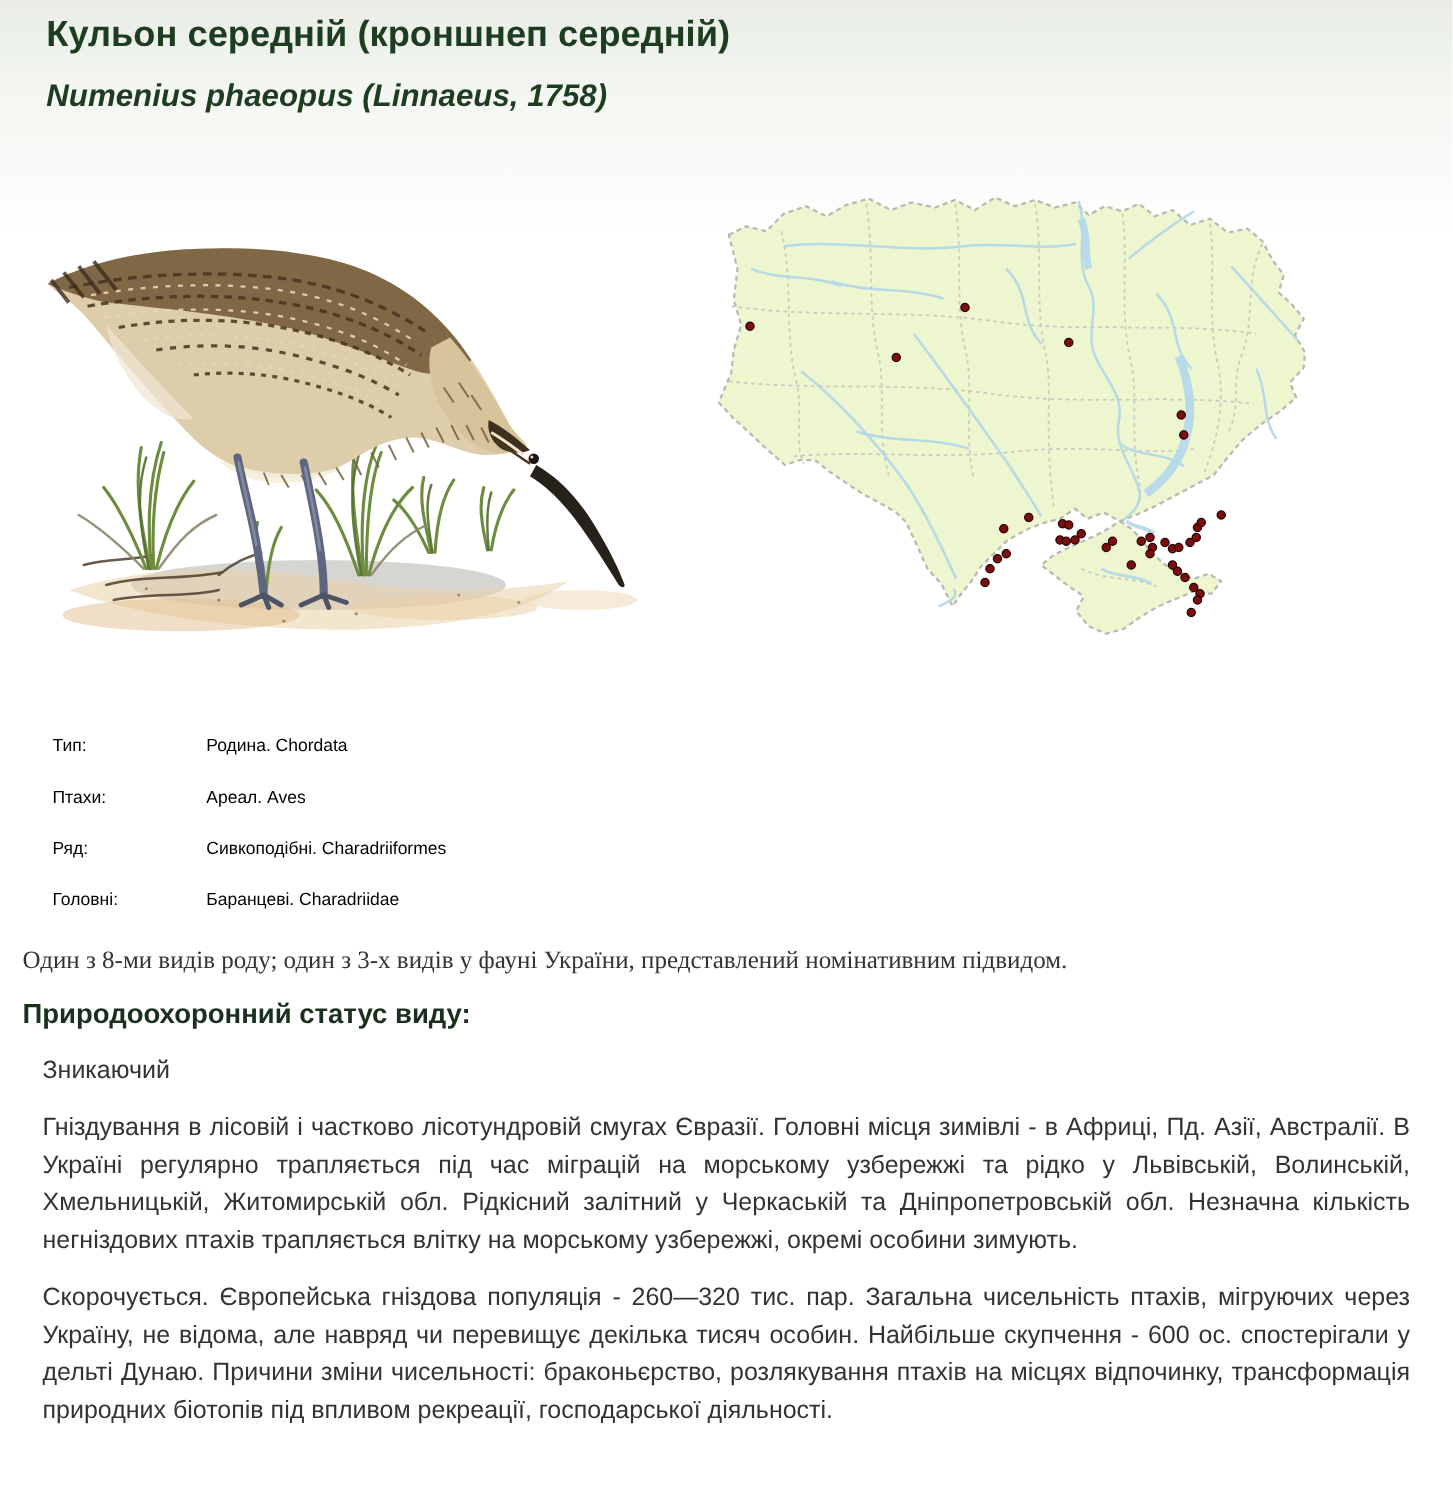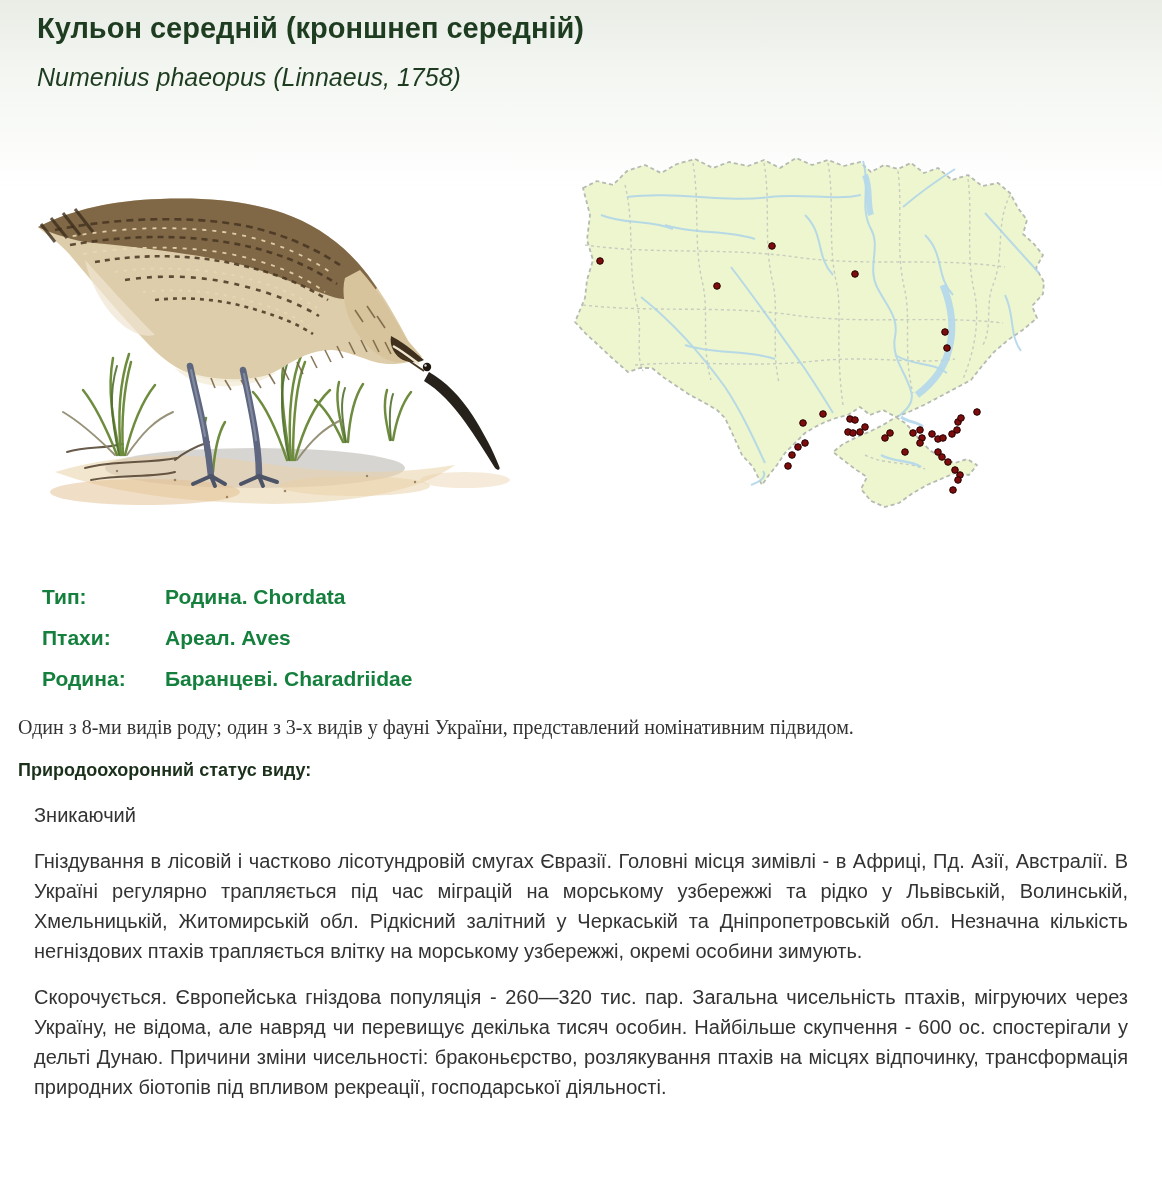--- a/index.html
+++ b/index.html
@@ -11,39 +11,39 @@
     background-repeat:no-repeat;background-size:100% 190px;
     color:#333;
   }
   .page{padding:6px 18px 0 18px;}
   .hdr{padding-left:19px;}
   h1.title{
     margin:5px 0 0 0;font-size:29px;line-height:34px;font-weight:bold;
     color:#1e3c20;letter-spacing:0;
   }
   h2.sci{
-    margin:17px 0 0 0;font-size:25px;line-height:30px;font-weight:normal;font-style:italic;
+    margin:17px 0 0 0;font-size:25px;line-height:30px;font-weight:bold;font-style:italic;
     color:#1e3c20;
   }
   .media-row{display:flex;align-items:flex-start;margin-top:58px;}
   .fig-bird{width:515px;height:400px;margin-left:7px;flex:0 0 auto;}
   .fig-map{width:595px;height:365px;margin-left:25px;margin-top:5px;flex:0 0 auto;}
   .fig-bird svg,.fig-map svg{display:block;width:100%;height:100%;}
   table.tax{border-collapse:collapse;margin:26px 0 0 24px;}
   table.tax td{
-    padding:0;font-weight:bold;font-size:21px;line-height:41px;
-    color:#15803d;vertical-align:top;white-space:nowrap;
+    padding:0;font-weight:normal;font-size:14px;line-height:41px;
+    color:#000000;vertical-align:top;white-space:nowrap;
   }
   td.tax-label{width:123px;}
   p.intro{
     margin:13px 0 0 0;font-size:20px;line-height:30px;color:#333;font-family:Liberation Serif, serif;
   }
   .sec{margin-top:14px;}
   .sec-h{
-    margin:0;font-size:18px;line-height:28px;font-weight:bold;color:#1b301b;
+    margin:0;font-size:22px;line-height:28px;font-weight:bold;color:#1b301b;
   }
   .sec-t{
     margin:16px;font-size:20px;line-height:30px;color:#333;text-align:justify;
   }
   .sec-t.single{text-align:left;}
 </style>
 </head>
 <body>
 
 <div class="page">
@@ -290,21 +290,25 @@
     <tbody>
         <tr>
       <td class="tax-label">Тип:</td>
       <td class="tax-value">Родина. Chordata</td>
     </tr>
     <tr>
       <td class="tax-label">Птахи:</td>
       <td class="tax-value">Ареал. Aves</td>
     </tr>
     <tr>
-      <td class="tax-label">Родина:</td>
+      <td class="tax-label">Ряд:</td>
+      <td class="tax-value">Сивкоподібні. Charadriiformes</td>
+    </tr>
+    <tr>
+      <td class="tax-label">Головні:</td>
       <td class="tax-value">Баранцеві. Charadriidae</td>
     </tr>
   </tbody>
     </table>
 
   <p class="intro">Один з 8-ми видів роду; один з 3-х видів у фауні України, представлений номінативним підвидом.</p>
 
   <div class="sec">
     <p class="sec-h">Природоохоронний статус виду:</p>
     <p class="sec-t single">Зникаючий</p>

